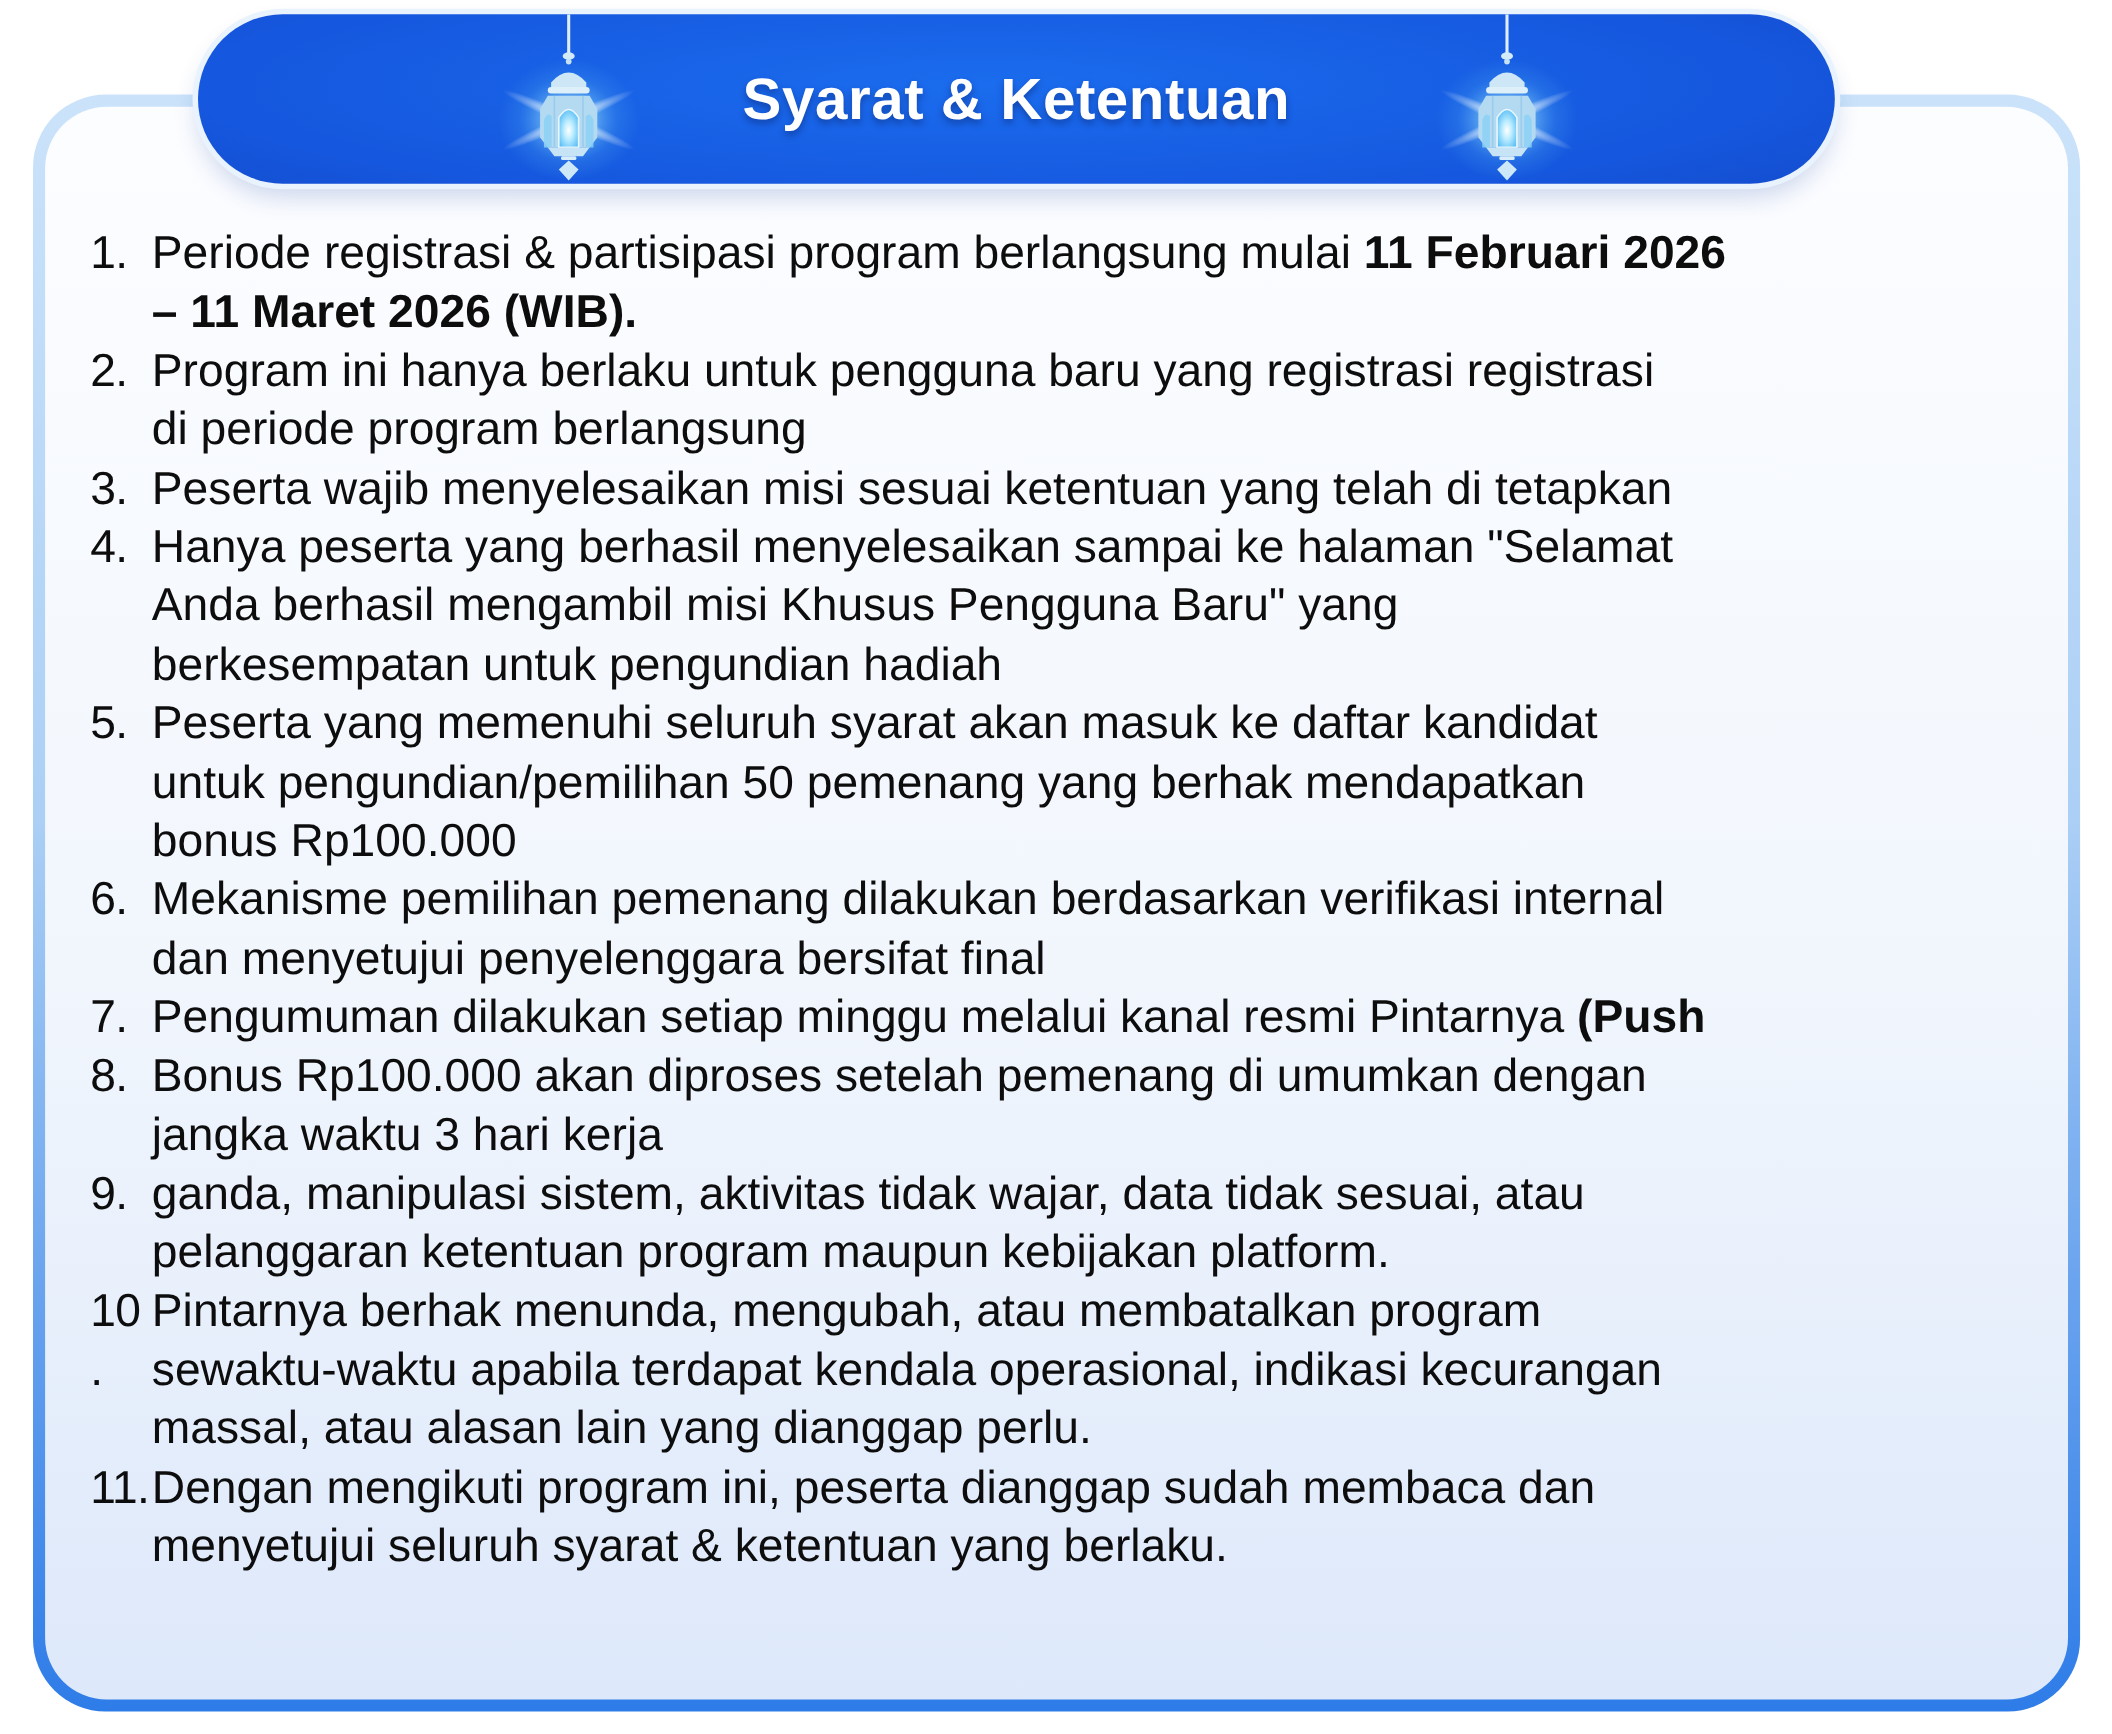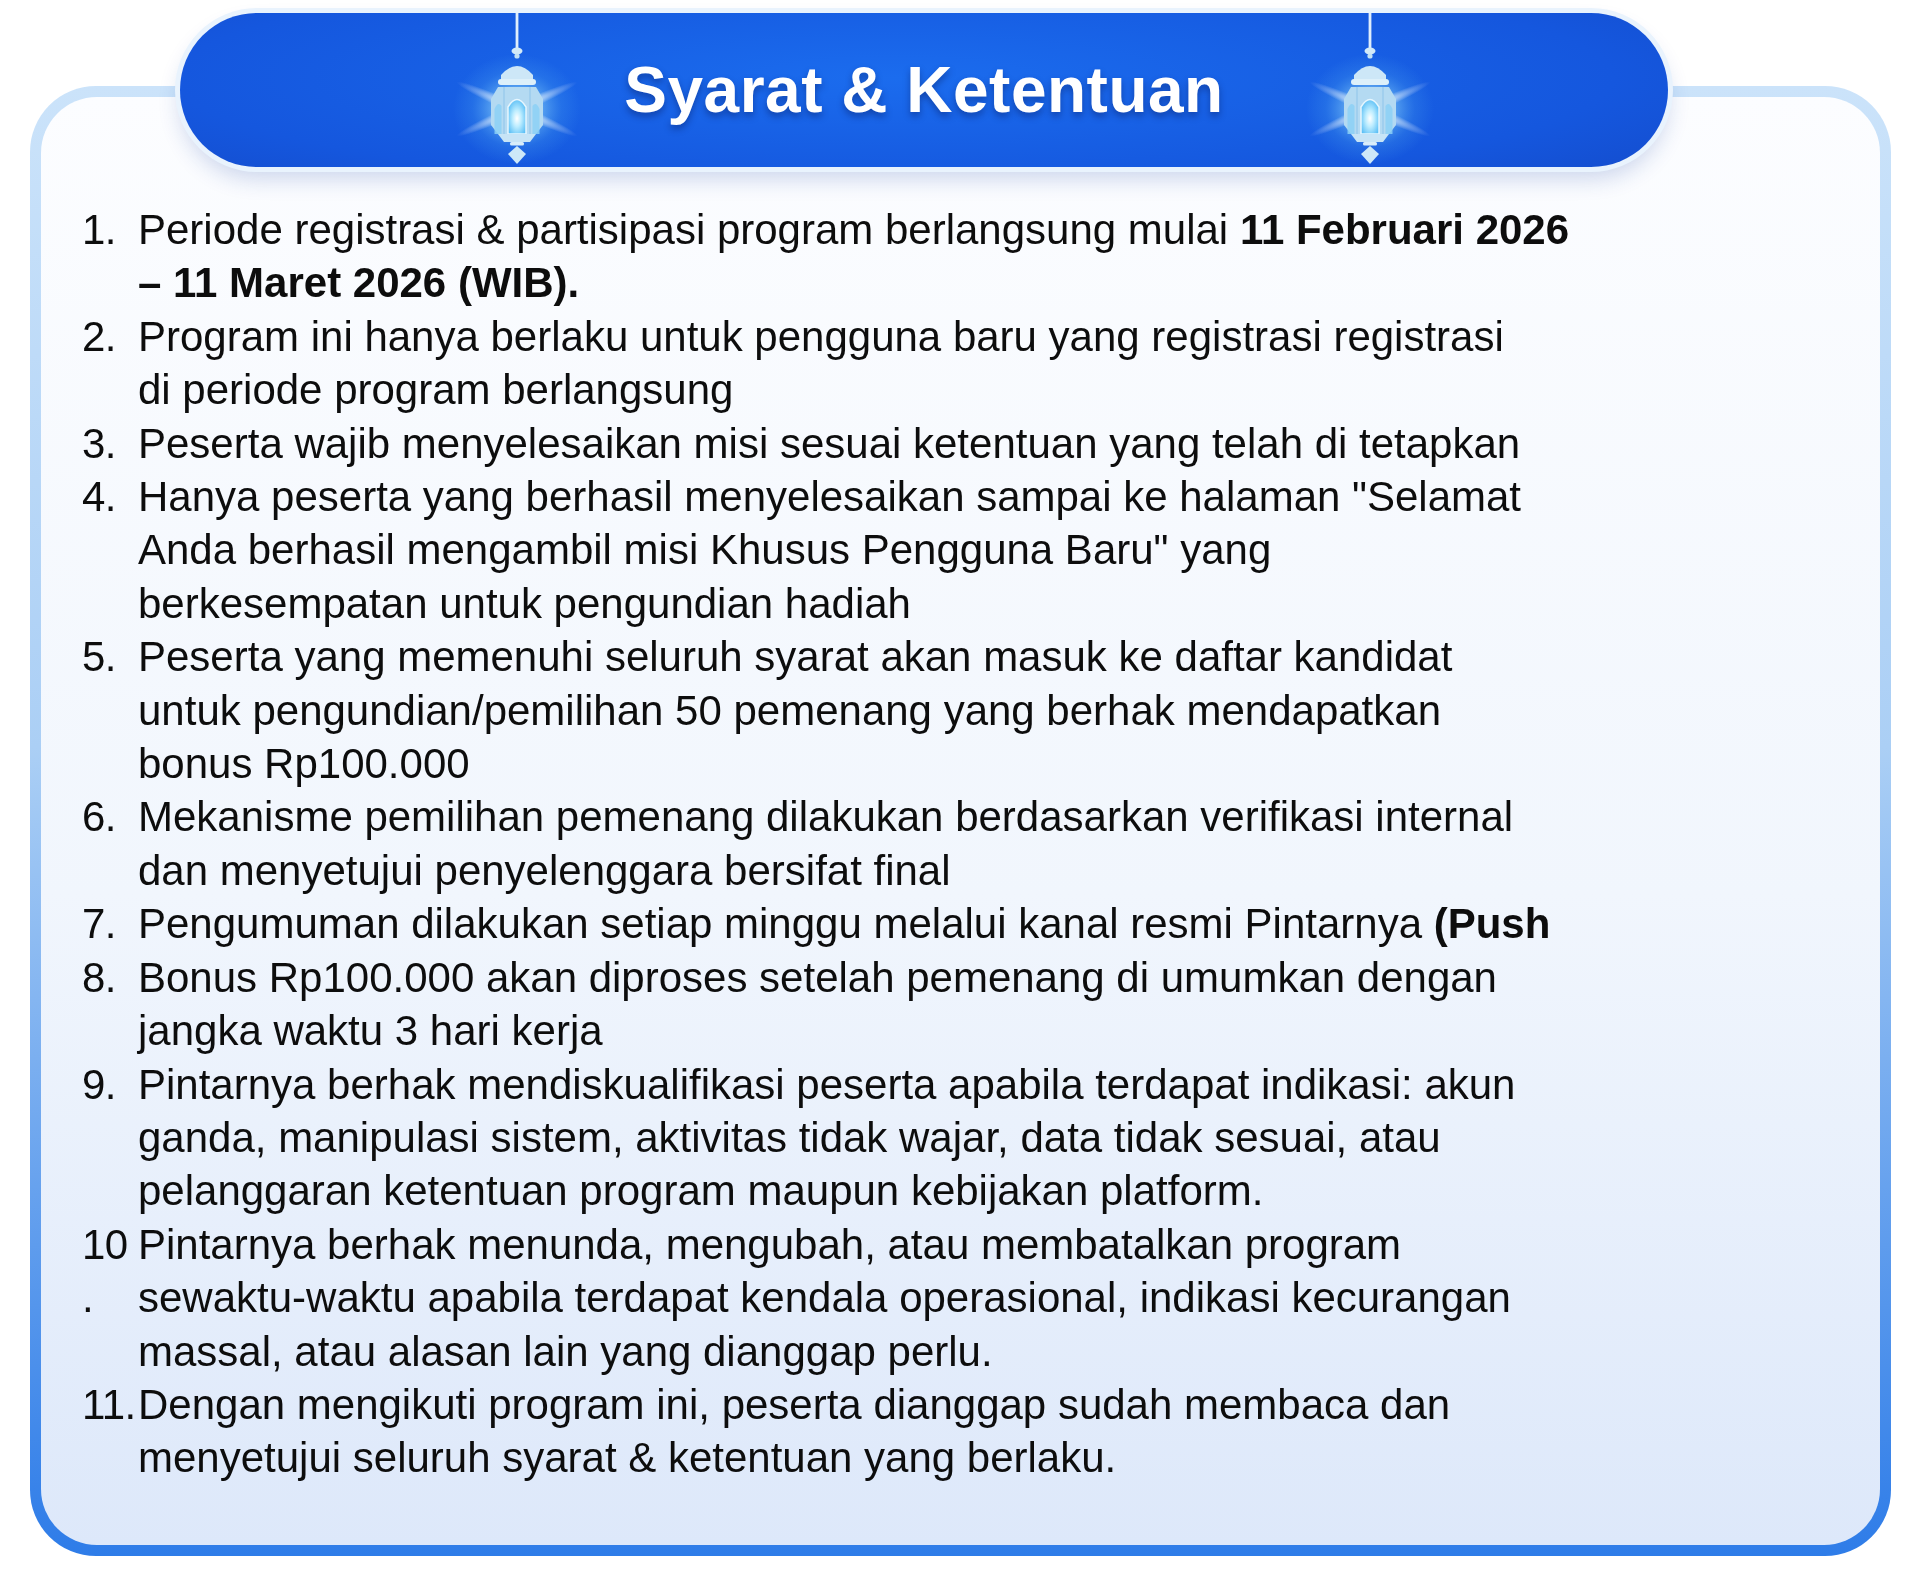--- a/index.html
+++ b/index.html
@@ -11,21 +11,21 @@
         border-radius:66px;box-sizing:border-box;padding:11px;
         background:linear-gradient(180deg,#CBE3FA 0%,#ABCFF5 45%,#2E7CE8 100%);}
   .card-inner{width:100%;height:100%;border-radius:56px;
         background:linear-gradient(180deg,#FCFDFF 0%,#F1F6FD 55%,#DDE8FA 100%);}
 
   
   .pill{position:absolute;left:180px;top:13px;width:1488px;height:154px;border-radius:77px;
         background:radial-gradient(115% 170% at 48% 42%,#1B6CEE 0%,#1557DE 42%,#123FB8 78%,#0D2E96 100%);
         box-shadow:0 0 0 5px #E9F3FD,0 12px 22px rgba(20,60,160,.20);
         display:flex;align-items:center;justify-content:center;}
-  .title{color:#ffffff;font-size:64px;font-weight:800;letter-spacing:.5px;
+  .title{color:#ffffff;font-size:53px;font-weight:800;letter-spacing:.5px;
          text-shadow:0 4px 7px rgba(8,20,80,.40);}
 
   .lantern{position:absolute;top:0;width:140px;height:152px;}
   .lantern.left{left:267px;}
   .lantern.right{left:1120px;}
 
   
   .list{padding:106px 30px 0 41px;color:#0D0D0D;font-size:42px;}
   .term-item{display:flex;align-items:flex-start;}
   .term-marker{flex:0 0 56px;width:56px;line-height:53.4px;white-space:pre-line;letter-spacing:-.5px;}
@@ -131,21 +131,20 @@
           <div class="term-item">
             <div class="term-marker">8.</div>
             <div class="term-text">
               <div class="term-line"><span>Bonus Rp100.000 akan diproses setelah pemenang di umumkan dengan</span></div>
               <div class="term-line"><span>jangka waktu 3 hari kerja</span></div>
             </div>
           </div>
           <div class="term-item">
             <div class="term-marker">9.</div>
             <div class="term-text">
-              <div class="term-line"><span>Pintarnya berhak mendiskualifikasi peserta apabila terdapat indikasi: akun</span></div>
               <div class="term-line"><span>ganda, manipulasi sistem, aktivitas tidak wajar, data tidak sesuai, atau</span></div>
               <div class="term-line"><span>pelanggaran ketentuan program maupun kebijakan platform.</span></div>
             </div>
           </div>
           <div class="term-item">
             <div class="term-marker">10
 .</div>
             <div class="term-text">
               <div class="term-line"><span>Pintarnya berhak menunda, mengubah, atau membatalkan program</span></div>
               <div class="term-line"><span>sewaktu-waktu apabila terdapat kendala operasional, indikasi kecurangan</span></div>

